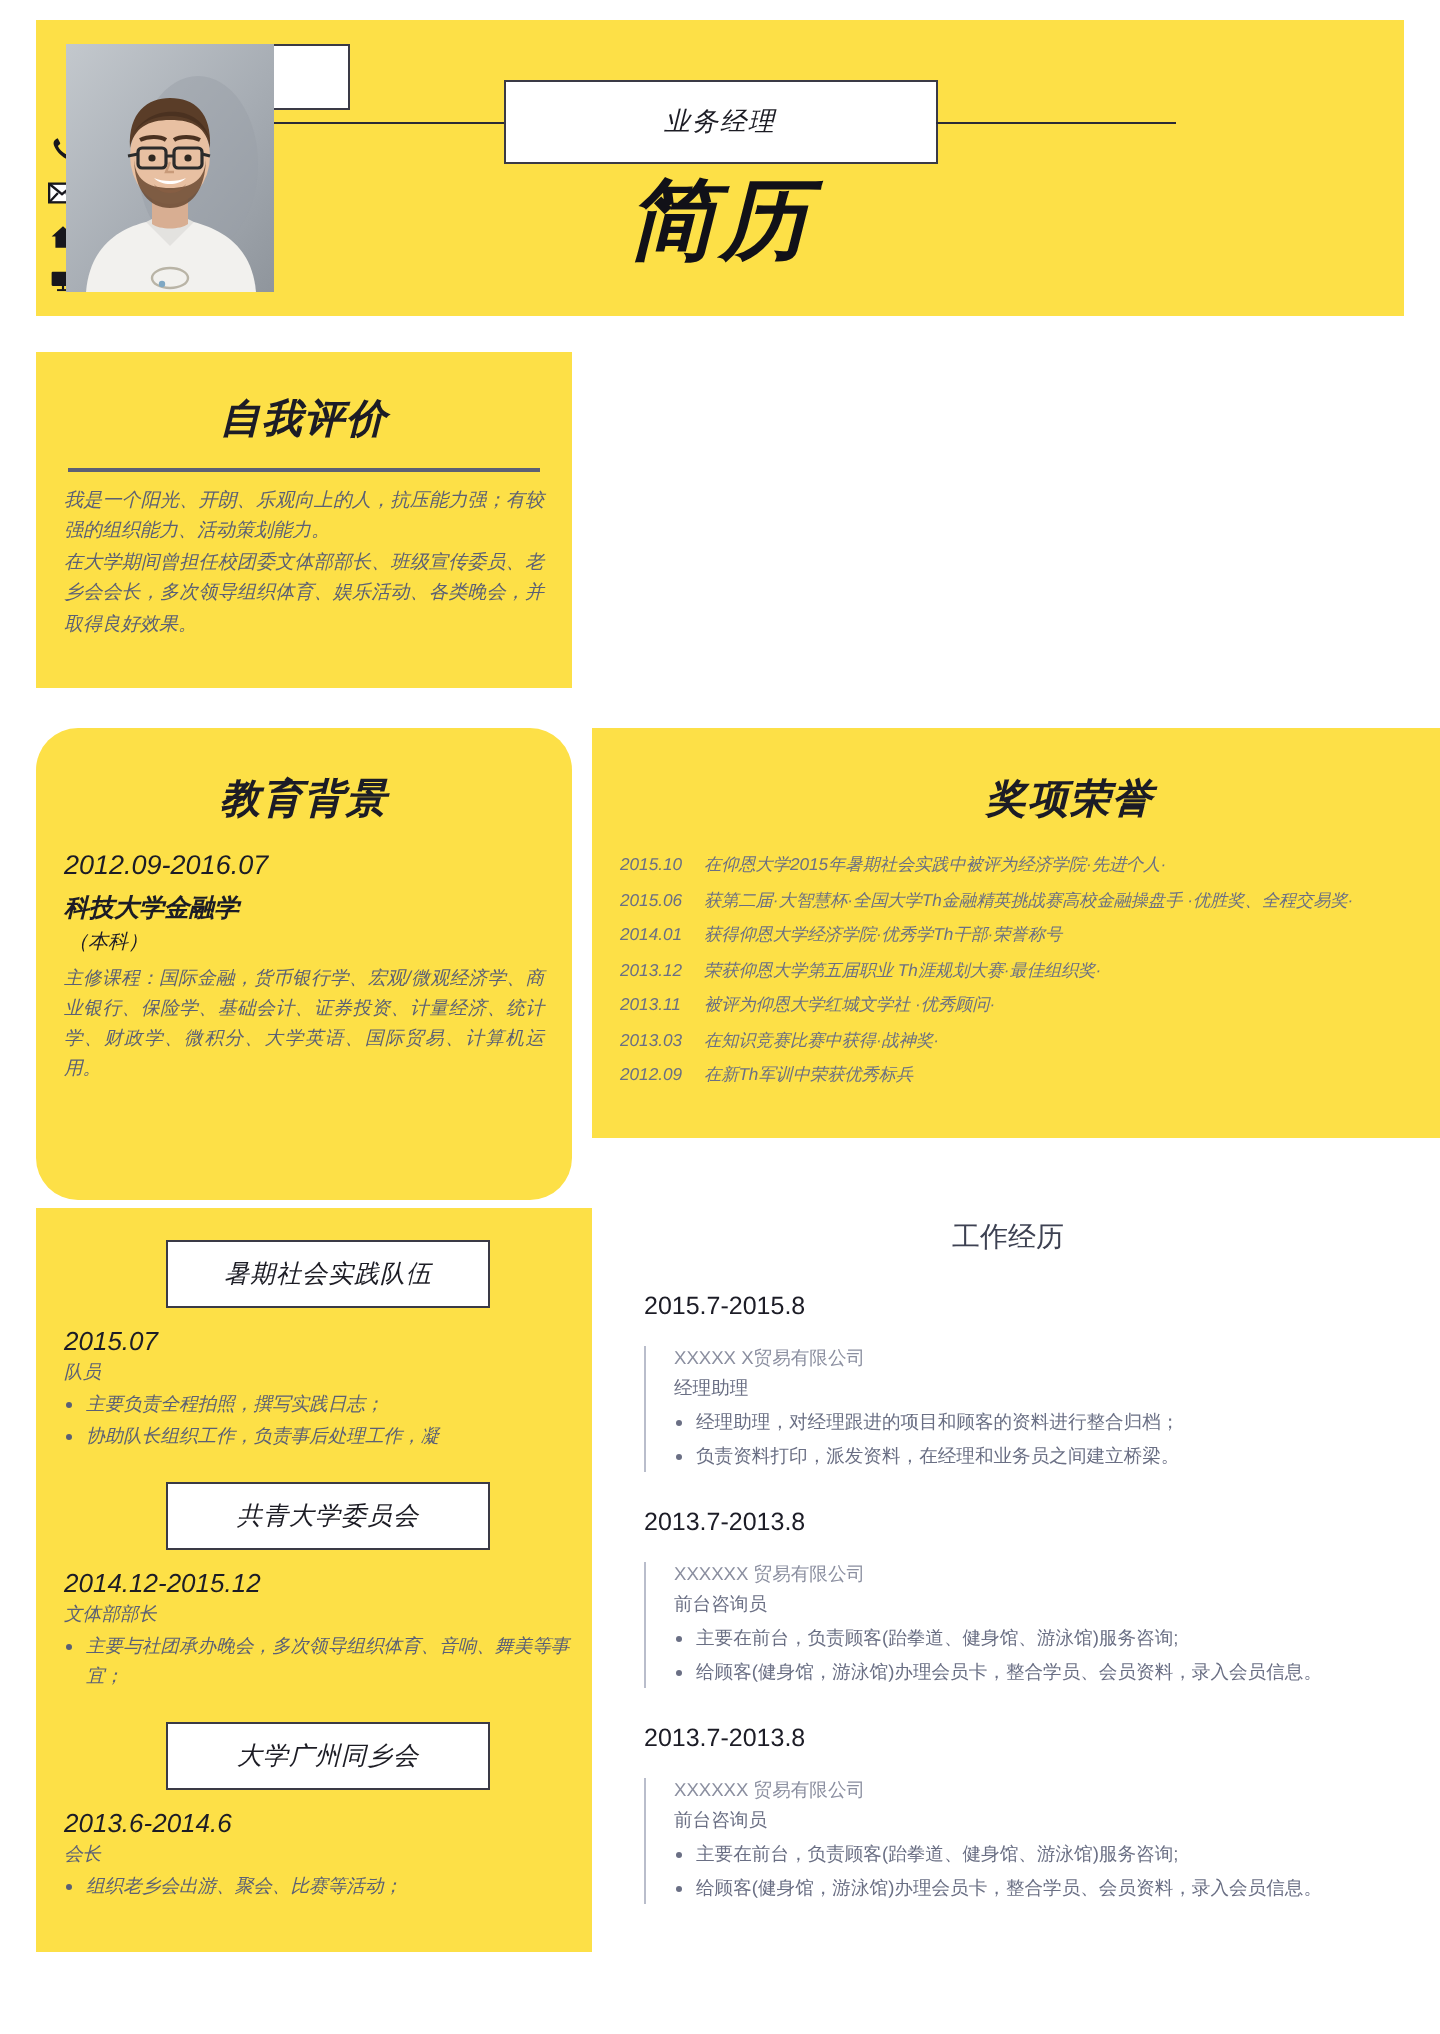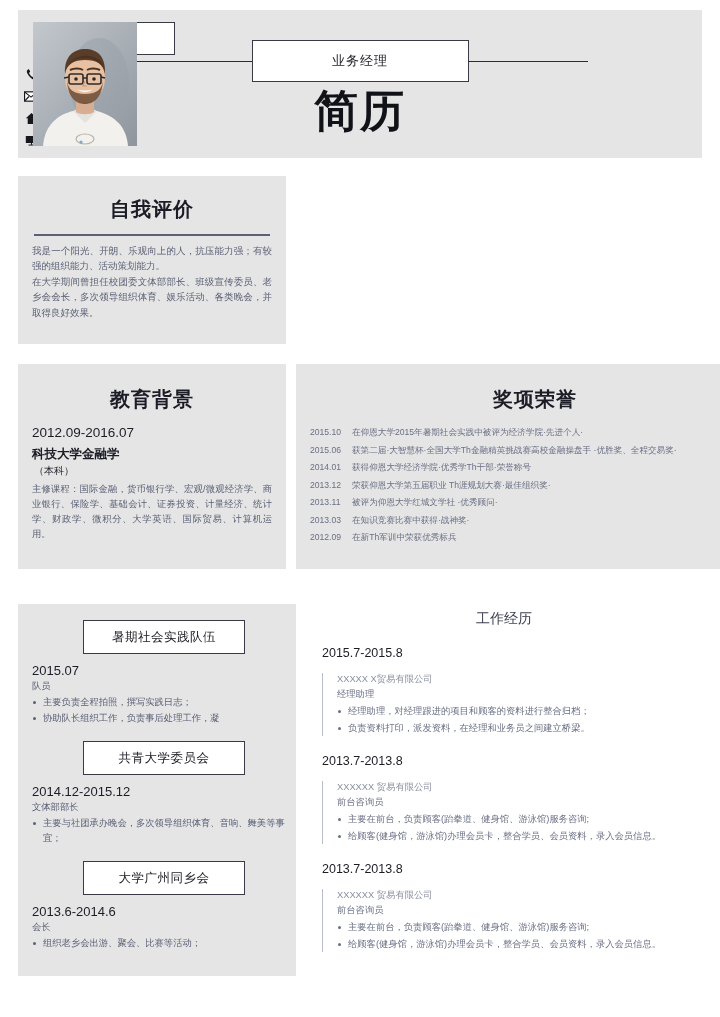--- a/index.html
+++ b/index.html
@@ -6,21 +6,21 @@
   body{
     width:720px;height:1017px;
     background:#ffffff;
     font-family:"Liberation Sans","DejaVu Sans",sans-serif;
     overflow:hidden;
     position:relative;
   }
   .page{position:relative;width:720px;height:1017px;background:#fff;}
 
   
-  .panel{background:#e5e5e5;position:absolute;}
+  .panel{background:#fde047;position:absolute;font-style:italic;}
 
   
   #header-panel{left:18px;top:10px;width:684px;height:148px;}
   .title-rule-wrap{
     position:absolute;left:0;top:28px;width:684px;height:46px;
     display:flex;align-items:center;justify-content:center;
   }
   .rule{height:1px;background:#2b2b35;flex:0 0 120px;}
   .rule.left{margin-right:-1px;}
   .rule.right{margin-left:-1px;}
@@ -65,21 +65,21 @@
   .c-val{font-size:9.5px;color:#5b6075;margin-left:4px;}
 
   #photo-panel{left:532px;top:176px;width:170px;height:168px;background:#ffffff;}
   .photo-frame{
     position:absolute;left:33px;top:22px;width:104px;height:124px;
     background:#b9bec4;overflow:hidden;
   }
   .photo-frame svg{display:block;}
 
   
-  #edu-panel{left:18px;top:364px;width:268px;height:205px;}
+  #edu-panel{left:18px;top:364px;width:268px;height:236px;border-radius:21px;}
   #edu-panel .sec-title{padding-top:22px;}
   .edu-date{
     margin:12px 11px 0 14px;font-size:13.5px;color:#1c1c26;font-weight:400;
   }
   .edu-major{
     margin:6px 0 0 14px;font-size:12.5px;font-weight:bold;color:#1c1c26;
   }
   .edu-degree{
     margin:1px 16px 0 16px;font-size:10px;color:#1c1c26;
   }

